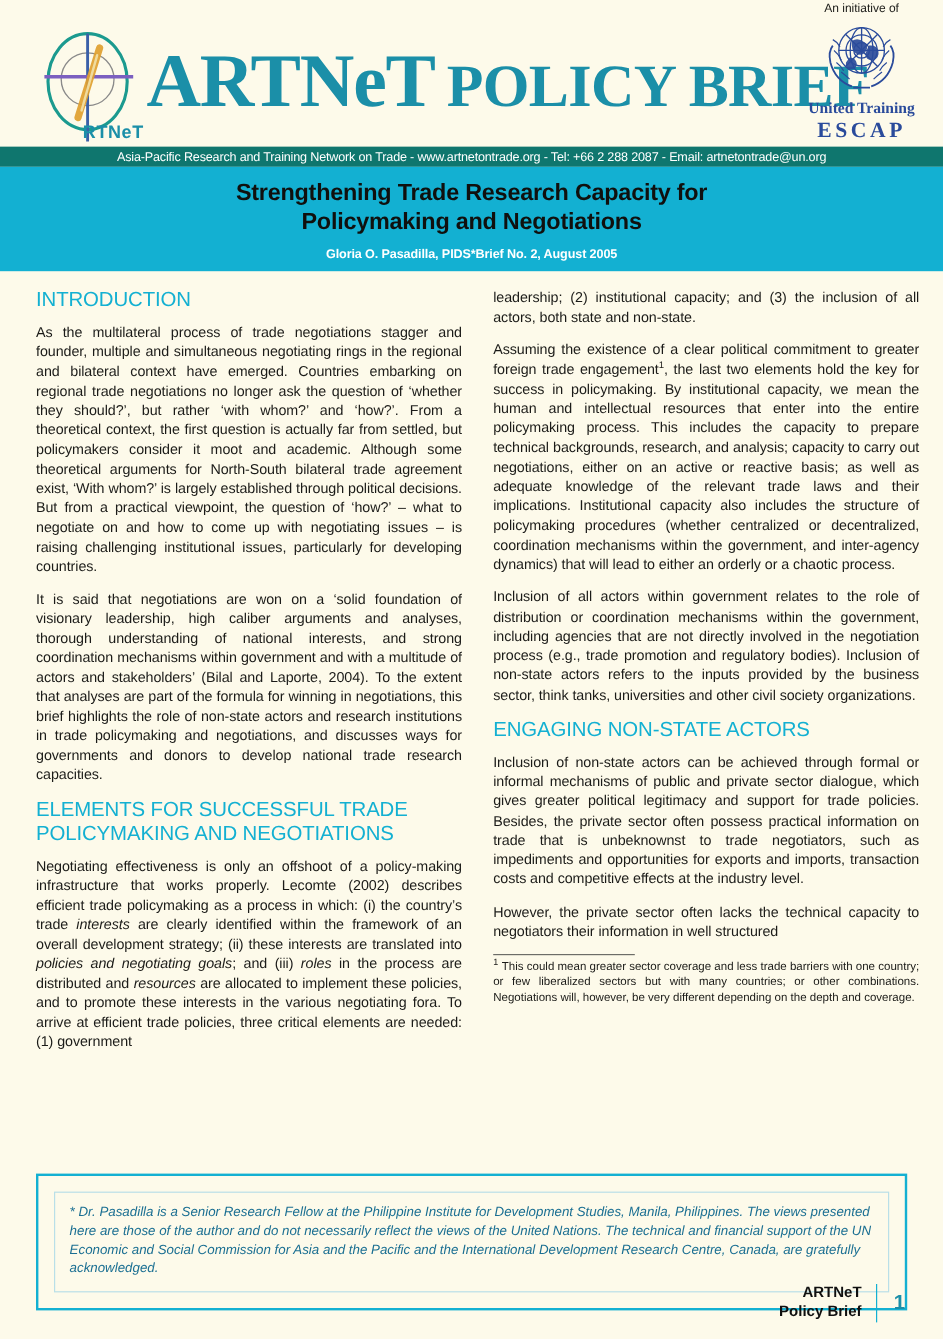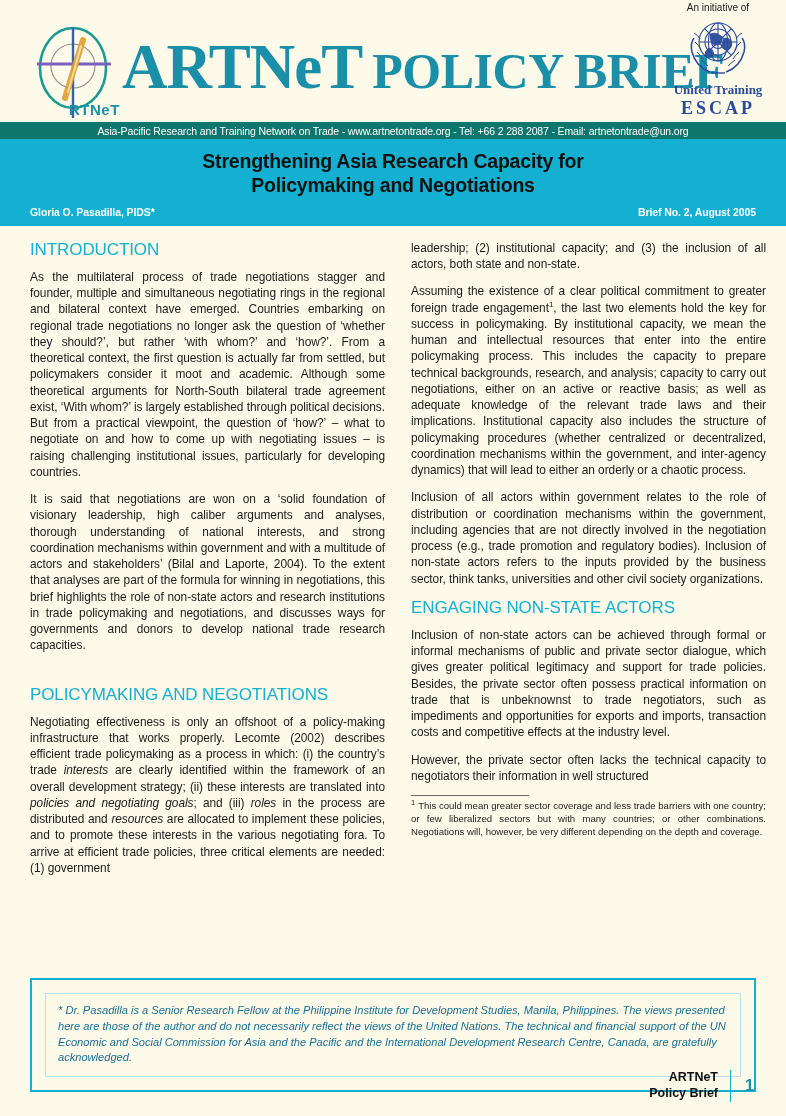--- a/index.html
+++ b/index.html
@@ -122,21 +122,21 @@
     text-align: center;
     color: #10100e;
     font-size: 19.5px;
     font-weight: bold;
     line-height: 1.25;
     padding: 0 60px;
     letter-spacing: -0.2px;
   }
   #banner-meta {
     display: flex;
-    justify-content: space-between;
+    justify-content: center;
     align-items: baseline;
     padding: 8px 30px 4px 30px;
     color: #ffffff;
     font-size: 10.5px;
     font-weight: bold;
     letter-spacing: -0.1px;
   }
 
   
   #content {
@@ -318,40 +318,40 @@
       </svg>
       <div class="un-name">United Training</div>
       <div class="un-escap">ESCAP</div>
     </div>
   </div>
 
   <div id="contact-strip">Asia-Pacific Research and Training Network on Trade - www.artnetontrade.org - Tel: +66 2 288 2087 - Email: artnetontrade@un.org</div>
 
   <div id="banner">
     <div id="brief-title">
-      <div>Strengthening Asia Research Capacity for</div>
+      <div>Strengthening Trade Research Capacity for</div>
       <div>Policymaking and Negotiations</div>
     </div>
     <div id="banner-meta">
       <span>Gloria O. Pasadilla, PIDS*</span>
       <span>Brief No. 2, August 2005</span>
     </div>
   </div>
 
   <div id="content">
 
     <div class="column">
       <h2 class="section-head">INTRODUCTION</h2>
 
       <p class="body-text">As the multilateral process of trade negotiations stagger and founder, multiple and simultaneous negotiating rings in the regional and bilateral context have emerged. Countries embarking on regional trade negotiations no longer ask the question of ‘whether they should?’, but rather ‘with whom?’ and ‘how?’.  From a theoretical context, the first question is actually far from settled, but policymakers consider it moot and academic.  Although some theoretical arguments for North-South bilateral trade agreement exist, ‘With whom?’ is largely established through political decisions.  But from a practical viewpoint, the question of ‘how?’ – what to negotiate on and how to come up with negotiating issues – is raising challenging institutional issues, particularly for developing countries.</p>
 
       <p class="body-text">It is said that negotiations are won on a ‘solid foundation of visionary leadership, high caliber arguments and analyses, thorough understanding of national interests, and strong coordination mechanisms within government and with a multitude of actors and stakeholders’ (Bilal and Laporte, 2004).  To the extent that analyses are part of the formula for winning in negotiations, this brief highlights the role of non-state actors and research institutions in trade policymaking and negotiations, and discusses ways for governments and donors to develop national trade research capacities.</p>
 
       <h2 class="section-head spaced-head">
-        <br>
+        <span>ELEMENTS FOR SUCCESSFUL TRADE</span><br>
         <span>POLICYMAKING AND NEGOTIATIONS</span>
       </h2>
 
       <p class="body-text">
         <span>Negotiating effectiveness is only an offshoot of a policy-making infrastructure that works properly.  Lecomte (2002) describes efficient trade policymaking as a process in which:  (i) the country’s trade </span><i>interests</i><span> are clearly identified within the framework of an overall development strategy; (ii) these interests are translated into </span><i>policies and negotiating goals</i><span>; and (iii) </span><i>roles</i><span> in the process are distributed and </span><i>resources</i><span> are allocated to implement these policies, and to promote these interests in the various negotiating fora.  To arrive at efficient trade policies, three critical elements are needed:  (1) government</span>
       </p>
     </div>
 
     <div class="column">
       <p class="body-text">leadership; (2) institutional capacity; and (3) the inclusion of all actors, both state and non-state.</p>

